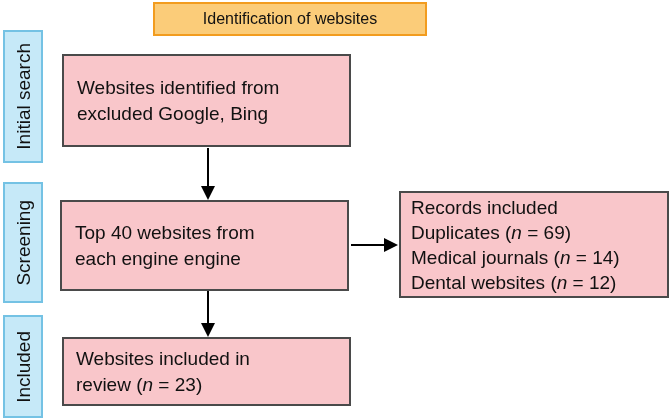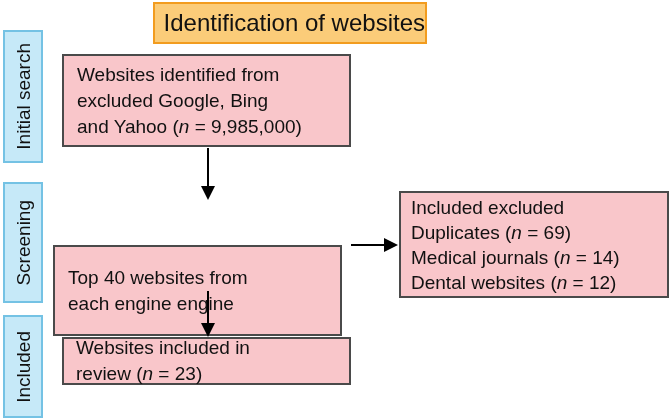--- a/index.html
+++ b/index.html
@@ -12,28 +12,28 @@
     width: 672px;
     height: 420px;
     background: var(--background, #ffffff);
     font-family: "Liberation Sans", sans-serif;
     color: var(--text, #111111);
     overflow: hidden;
   }
   .title-box {
     position: absolute;
     left: 153px; top: 2px;
-    width: 274px; height: 42px;
+    width: 274px; height: 34px;
     box-sizing: border-box;
     background: var(--title_fill, #fbcc79);
     border: 2px solid var(--title_border, #f29c1f);
     display: flex;
     align-items: center;
-    justify-content: flex-end;
-    font-size: 24px;
+    justify-content: center;
+    font-size: 16px;
   }
   .stage {
     position: absolute;
     left: 3px;
     width: 40px;
     box-sizing: border-box;
     background: var(--stage_fill, #c6e9f8);
     border: 2px solid var(--stage_border, #74c2e4);
     display: flex;
     align-items: center;
@@ -55,22 +55,22 @@
     background: var(--box_fill, #f9c6ca);
     border: 2px solid var(--box_border, #4a4a4a);
     display: flex;
     flex-direction: column;
     justify-content: center;
     padding: 2px 8px 2px 13px;
     font-size: 19px;
   }
   .pbox .line { line-height: 26px; white-space: nowrap; }
   .box-identified { left: 62px;  top: 54px;  width: 289px; height: 93px; }
-  .box-screened   { left: 53px;  top: 200px; width: 289px; height: 91px; margin-top: 45px; }
-  .box-included   { left: 62px;  top: 337px; width: 289px; height: 48px; padding-left: 12px; }
+  .box-screened   { left: 60px;  top: 200px; width: 289px; height: 91px; }
+  .box-included   { left: 62px;  top: 337px; width: 289px; height: 69px; padding-left: 12px; }
   .box-excluded   { left: 399px; top: 191px; width: 270px; height: 107px; padding-left: 10px; }
   .box-excluded .line { line-height: 25px; }
   .arrows {
     position: absolute;
     left: 0; top: 0;
     width: 672px; height: 420px;
     pointer-events: none;
   }
   .arrows line { stroke: var(--arrow, #000000); stroke-width: 2; }
   .arrows polygon { fill: var(--arrow, #000000); }
@@ -91,28 +91,27 @@
   <div class="stage stage-2">
     <span class="vtext">Screening</span>
   </div>
   <div class="stage stage-3">
     <span class="vtext">Included</span>
   </div>
 
   <div class="pbox box-identified">
       <div class="line">Websites identified from</div>
       <div class="line">excluded Google, Bing</div>
-      <div class="line">and Yahoo (<i>n</i> = 9,985,000)</div>
     </div>
   <div class="pbox box-screened">
       <div class="line">Top 40 websites from</div>
       <div class="line">each engine engine</div>
     </div>
   <div class="pbox box-excluded">
-      <div class="line">Included excluded</div>
+      <div class="line">Records included</div>
       <div class="line">Duplicates (<i>n</i> = 69)</div>
       <div class="line">Medical journals (<i>n</i> = 14)</div>
       <div class="line">Dental websites (<i>n</i> = 12)</div>
     </div>
   <div class="pbox box-included">
       <div class="line">Websites included in</div>
       <div class="line">review (<i>n</i> = 23)</div>
     </div>
 
   <svg class="arrows" viewBox="0 0 672 420" xmlns="http://www.w3.org/2000/svg">

